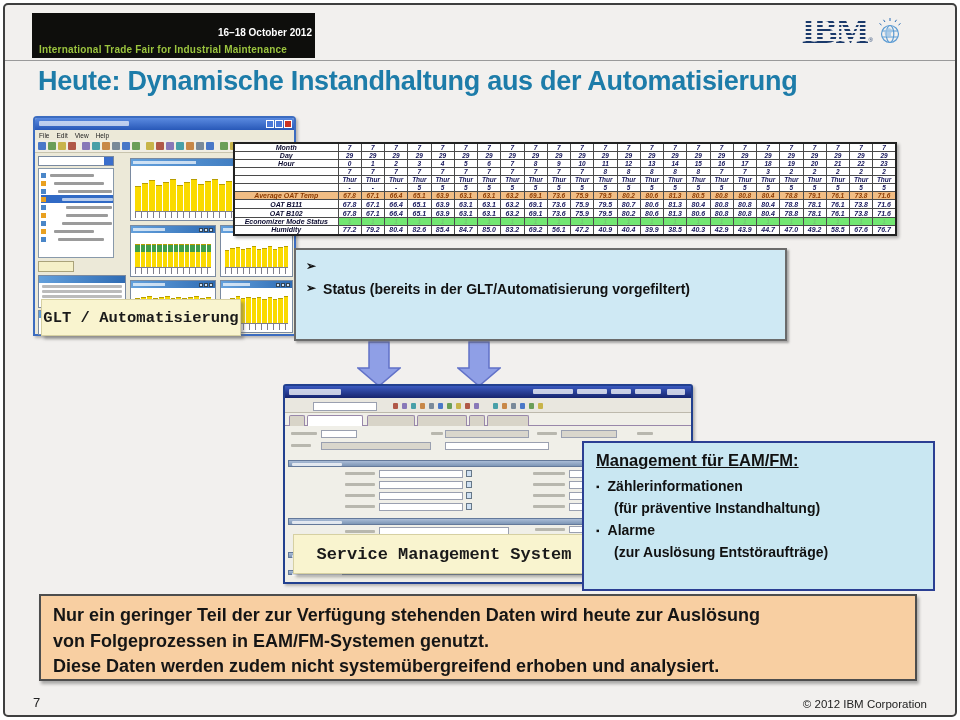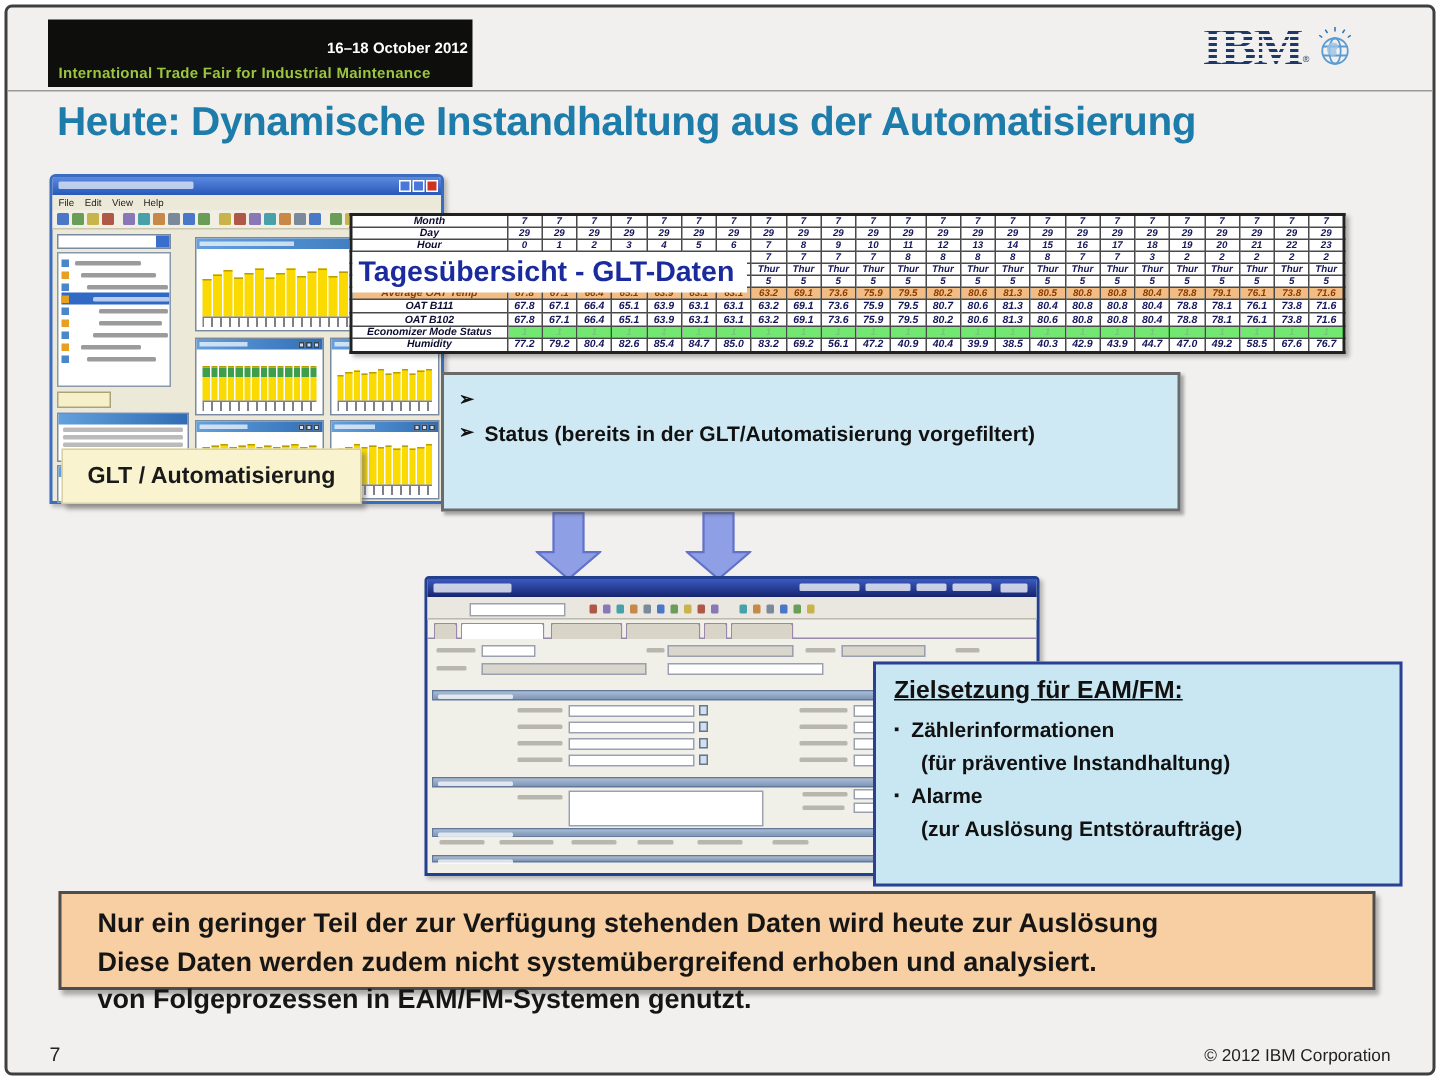--- a/index.html
+++ b/index.html
@@ -56,21 +56,21 @@
   #glt-table tr.orange td,#glt-table tr.orange th{background:#f1bd84;color:#8c3a00;}
   #glt-table tr.green td{background:#00d400;color:#00a000;}
   .tages-label{position:absolute;left:230px;top:163px;height:27px;z-index:6;background:#fff;padding:2px 8px 2px 4px;font-weight:bold;font-size:19px;color:#1b2b9e;white-space:nowrap;line-height:23px;}
 
   
   .blue-box{background:#cfe9f4;border:2px solid #6b6b6b;box-shadow:2px 2px 2px rgba(90,90,90,.5);z-index:4;padding:6px 10px;}
   #periodische{position:absolute;left:289px;top:243px;width:493px;height:93px;}
   .box-title{font-weight:bold;font-size:16px;color:#111;text-decoration:underline;margin-bottom:5px;white-space:nowrap;}
   .bullet-row{display:flex;gap:7px;font-weight:bold;font-size:14px;color:#111;line-height:1.6;white-space:nowrap;}
   .bullet-row .bl{font-size:12px;line-height:1.8;}
-  .yellow-label{background:#f9f4cf;border:1px solid #d6d0a2;box-shadow:3px 3px 3px rgba(110,110,110,.55);display:flex;align-items:center;justify-content:center;font-weight:bold;color:#1a1a1a;white-space:nowrap;}
+  .yellow-label{background:#f9f4cf;border:1px solid #d6d0a2;box-shadow:3px 3px 3px rgba(110,110,110,.55);display:flex;align-items:center;justify-content:center;font-weight:bold;color:#1a1a1a;white-space:nowrap;font-family:Liberation Mono, monospace;}
   #glt-label{position:absolute;left:36px;top:294px;width:200px;height:37px;font-size:15.5px;z-index:7;}
   #sms-label{position:absolute;left:288px;top:529px;width:302px;height:40px;font-size:17px;z-index:8;}
   .arrow{position:absolute;width:44px;height:46px;z-index:2;}
 
   
   .sms-win{position:absolute;left:278px;top:379px;width:410px;height:200px;background:#f0efe8;border:2px solid #22408f;border-radius:3px 3px 0 0;z-index:3;box-shadow:2px 2px 3px rgba(0,0,0,.25);}
   .sms-tbar{position:absolute;left:0;top:0;right:0;height:12px;background:linear-gradient(#3b5ac0,#16246e);}
   .sms-tools{position:absolute;left:0;top:12px;right:0;height:15px;background:#e9e7df;border-bottom:1px solid #bdb9ac;}
   .sms-tabs{position:absolute;left:0;top:27px;right:0;height:13px;border-bottom:1px solid #98a;}
   .tab{position:absolute;top:2px;height:11px;background:#d8d4c8;border:1px solid #98a;border-bottom:none;border-radius:2px 2px 0 0;}
@@ -83,21 +83,21 @@
   .btn{position:absolute;background:#dedacd;border:1px solid #777;border-radius:2px;}
   .sq{position:absolute;background:#cfe0f2;border:1px solid #667788;}
   .icn{position:absolute;border-radius:1px;}
 
   #zielsetzung{position:absolute;left:577px;top:436px;width:353px;height:150px;background:#c9e7f2;border:2px solid #2b3f93;z-index:9;padding:8px 12px;}
   #zielsetzung .box-title{font-size:16.5px;margin-bottom:6px;}
   .z-item{display:flex;gap:8px;font-weight:bold;font-size:14px;color:#111;line-height:1.55;}
   .z-item .bl{font-size:10px;line-height:2.2;}
   .z-sub{margin-left:18px;font-weight:bold;font-size:14px;color:#111;line-height:1.55;}
 
-  #bottom-box{position:absolute;left:34px;top:589px;width:878px;height:66px;background:#f8cfa2;border:2px solid #4d4d4d;box-shadow:2px 3px 3px rgba(0,0,0,.3);z-index:2;padding:7px 24px;}
+  #bottom-box{position:absolute;left:34px;top:589px;width:878px;height:87px;background:#f8cfa2;border:2px solid #4d4d4d;box-shadow:2px 3px 3px rgba(0,0,0,.3);z-index:2;padding:7px 12px;}
   #bottom-box div{font-weight:bold;font-size:18px;color:#151515;line-height:1.42;white-space:nowrap;}
 
   .page-num{position:absolute;left:28px;top:690px;font-size:13px;color:#222;}
   .copyright{position:absolute;right:28px;top:693px;font-size:11.5px;color:#222;}
 </style>
 </head>
 <body>
 
 <div class="slide">
 
@@ -660,21 +660,20 @@
           <td>43.9</td>
           <td>44.7</td>
           <td>47.0</td>
           <td>49.2</td>
           <td>58.5</td>
           <td>67.6</td>
           <td>76.7</td>
         </tr>
       </tbody>
     </table>
-  <div class="tages-label">Tagesübersicht - GLT-Daten</div>
 
   <div class="blue-box" id="periodische">
     <div class="bullet-row">
         <span class="bl">➢</span>
       </div>
     <div class="bullet-row">
         <span class="bl">➢</span>
         <span>Status (bereits in der GLT/Automatisierung vorgefiltert)</span>
       </div>
   </div>
@@ -783,36 +782,37 @@
       <div class="sec" style="left: 3px; top: 132px; width: 402px; height: 7px;">
         <div class="wb" style="left: 3px; top: 2px; width: 50px; height: 3px;"></div>
       </div>
       <div class="sec" style="left: 3px; top: 166px; width: 402px; height: 6px;">
         <div class="wb" style="left: 3px; top: 2px; width: 50px; height: 3px;"></div>
       </div>
       <div class="sec" style="left: 3px; top: 184px; width: 402px; height: 5px;">
         <div class="wb" style="left: 3px; top: 2px; width: 50px; height: 3px;"></div>
       </div>
     </div>
+  <div class="yellow-label" id="sms-label">Service Management System</div>
 
   <div id="zielsetzung">
-    <div class="box-title">Zielsetzung für EAM/FM:</div>
+    <div class="box-title">Management für EAM/FM:</div>
     <div class="z-item">
         <span class="bl">▪</span>
         <span>Zählerinformationen</span>
       </div>
     <div class="z-sub">(für präventive Instandhaltung)</div>
     <div class="z-item">
         <span class="bl">▪</span>
         <span>Alarme</span>
       </div>
     <div class="z-sub">(zur Auslösung Entstöraufträge)</div>
   </div>
 
   <div id="bottom-box">
     <div>Nur ein geringer Teil der zur Verfügung stehenden Daten wird heute zur Auslösung</div>
+    <div>von Folgeprozessen in EAM/FM-Systemen genutzt.</div>
     <div>Diese Daten werden zudem nicht systemübergreifend erhoben und analysiert.</div>
-    <div>von Folgeprozessen in EAM/FM-Systemen genutzt.</div>
   </div>
 
   <div class="page-num">7</div>
   <div class="copyright">© 2012 IBM Corporation</div>
 </div>
 
 </body></html>

